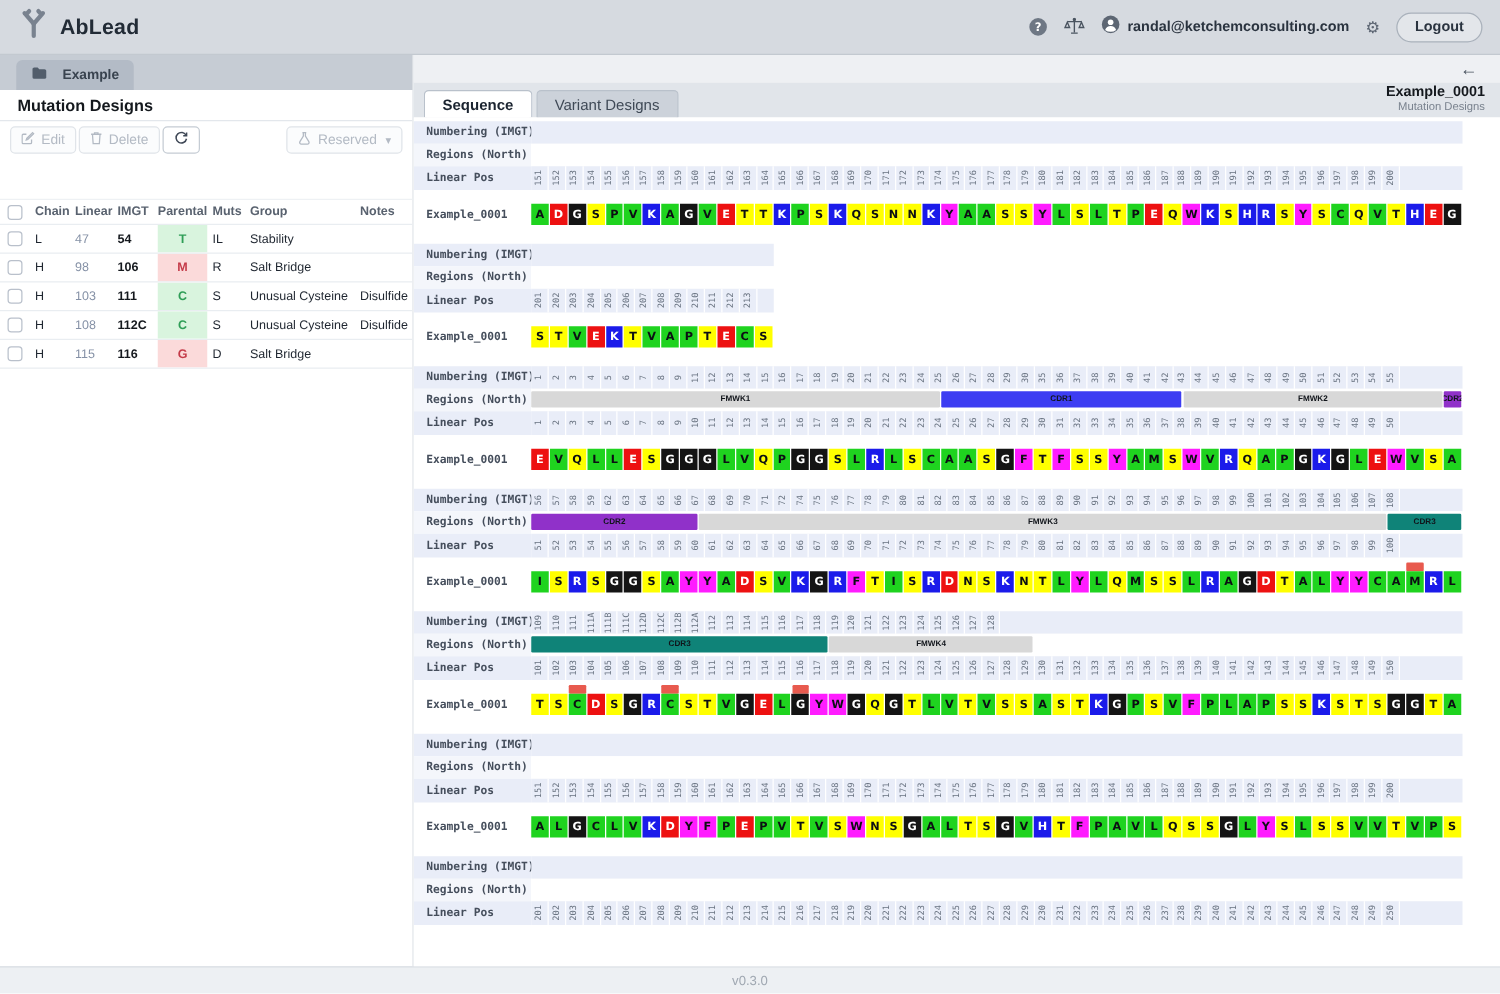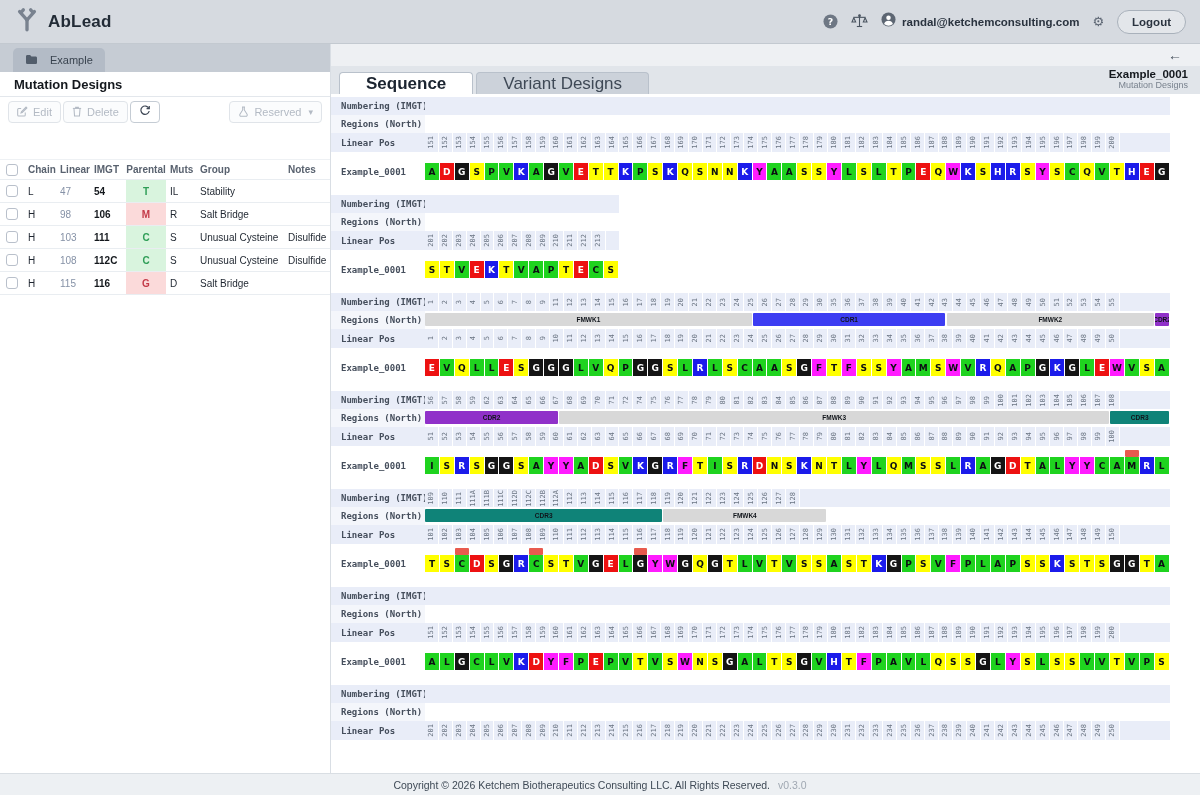--- a/index.html
+++ b/index.html
@@ -19,21 +19,21 @@
   .logout-btn { height:24px; padding:0 14px; border:1px solid #a9b1bb; border-radius:13px; background:#e3e6ea; font-size:11.5px; font-weight:600; color:#2a333f; display:flex; align-items:center; }
 
   
   .main { flex:1 1 auto; display:flex; min-height:0; }
   .left-col { width:331px; flex:0 0 331px; display:flex; flex-direction:column; background:#fff; border-right:1px solid #d9dee4; }
   .right-col { flex:1 1 auto; min-width:0; display:flex; flex-direction:column; background:#fff; }
 
   
   .tabstrip { height:28px; flex:0 0 28px; background:#c6ccd4; display:flex; align-items:flex-end; padding-left:13px; gap:5px; }
   .wtab { height:24px; display:flex; align-items:center; gap:6px; padding:0 12px; border-radius:5px 5px 0 0; font-size:11px; cursor:pointer; }
-  .wtab.inactive { background:#b3bbc6; color:#39434f; font-weight:400;gap:12px; }
+  .wtab.inactive { background:#b3bbc6; color:#39434f; font-weight:700;gap:12px; }
   .wtab.active { background:#f4f5f7; color:#1c2430; font-weight:700; }
   .wtab .close { font-size:12px; color:#6a7380; margin-left:4px; font-weight:400; }
 
   
   .panel-title { height:25px; flex:0 0 25px; display:flex; align-items:center; padding-left:14px; font-size:13px; font-weight:700; color:#14181d; border-bottom:1px solid #e3e7ec; }
   .toolbar { height:30px; flex:0 0 30px; display:flex; align-items:center; gap:2px; padding:0 8px; }
   .tbtn { height:22px; display:flex; align-items:center; gap:5px; padding:0 8px; font-size:11px; border-radius:4px; background:#fff; }
   .tbtn.disabled { color:#b3bac4; border:1px solid #e0e4e9; background:#fbfcfd; }
   .tbtn.enabled { color:#3f4856; border:1px solid #c5ccd4; }
   .tbtn .caret { font-size:9px; margin-left:2px; }
@@ -56,21 +56,21 @@
   .linear-val { color:#8591a6; }
   .imgt-val { font-weight:700; color:#14181d; }
   .parental-cell { width:100%; height:100%; display:flex; align-items:center; justify-content:center; font-weight:700; }
   .p-favorable { background:#d9f4de; color:#2f9e57; }
   .p-unfavorable { background:#fbdada; color:#c43b49; }
 
   
   .rp-strip { height:22px; flex:0 0 22px; background:#eef0f3; display:flex; align-items:center; justify-content:flex-end; padding-right:18px; }
   .back-arrow { font-size:14px; color:#4a5460; cursor:pointer; line-height:1; }
   .rp-band { height:28px; flex:0 0 28px; background:#e1e5ea; display:flex; align-items:flex-end; padding-left:8px; position:relative; }
-  .stab { height:22px; display:flex; align-items:center; padding:0 26px; font-size:17px; border-radius:4px 4px 0 0; border:1px solid #b9c1cb; border-bottom:none; cursor:pointer; }
+  .stab { height:22px; display:flex; align-items:center; padding:0 14px; font-size:12px; border-radius:4px 4px 0 0; border:1px solid #b9c1cb; border-bottom:none; cursor:pointer; }
   .stab.active { background:#fff; font-weight:700; color:#1b2430; }
   .stab.inactive { background:#ccd2da; color:#3f4956; margin-left:3px; }
   .rp-title { position:absolute; right:12px; top:2px; text-align:right; }
   .rp-title .t1 { font-size:11.5px; font-weight:700; color:#14181d; line-height:12px; }
   .rp-title .t2 { font-size:9px; color:#79828e; line-height:10px; }
 
   
   .seq-area { flex:1 1 auto; overflow:hidden; background:#fff; padding-top:3px; position:relative; }
   .blk { margin-bottom:15px; }
   .brow { display:flex; }
@@ -2098,16 +2098,15 @@
             </div>
             <div class="brow seqr">
               <div class="bcontent seq-wrap" style="width: 745px;"></div>
             </div>
           </div>
         </div>
     </div>
   </div>
 
   <div class="footer">
-    <span>Copyright © 2026 Ketchem Biotherapeutics Consulting LLC. All Rights Reserved.</span>
     <span class="version">v0.3.0</span>
   </div>
 </div>
 
 </body></html>

